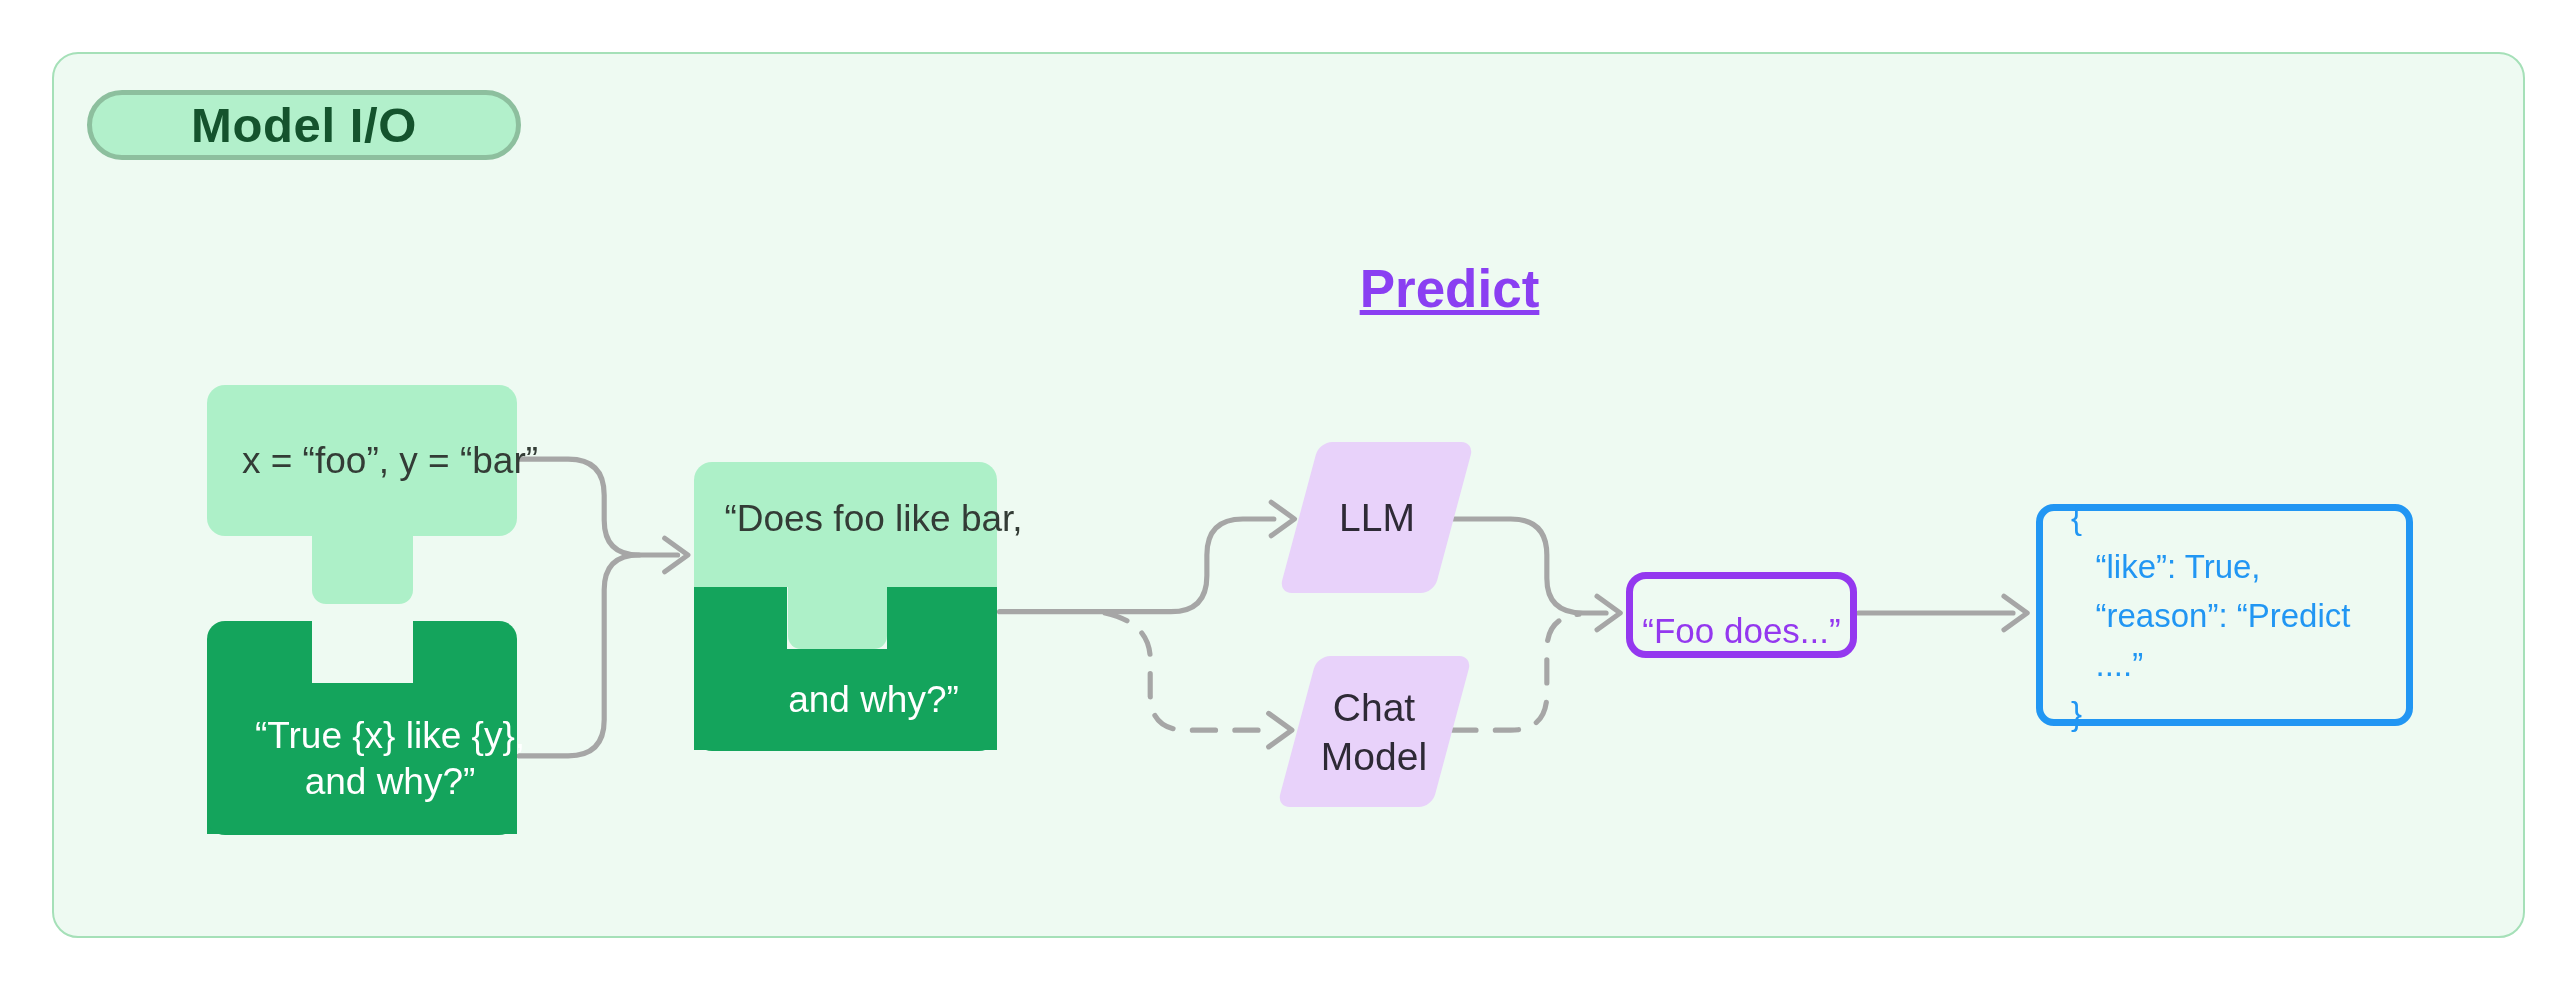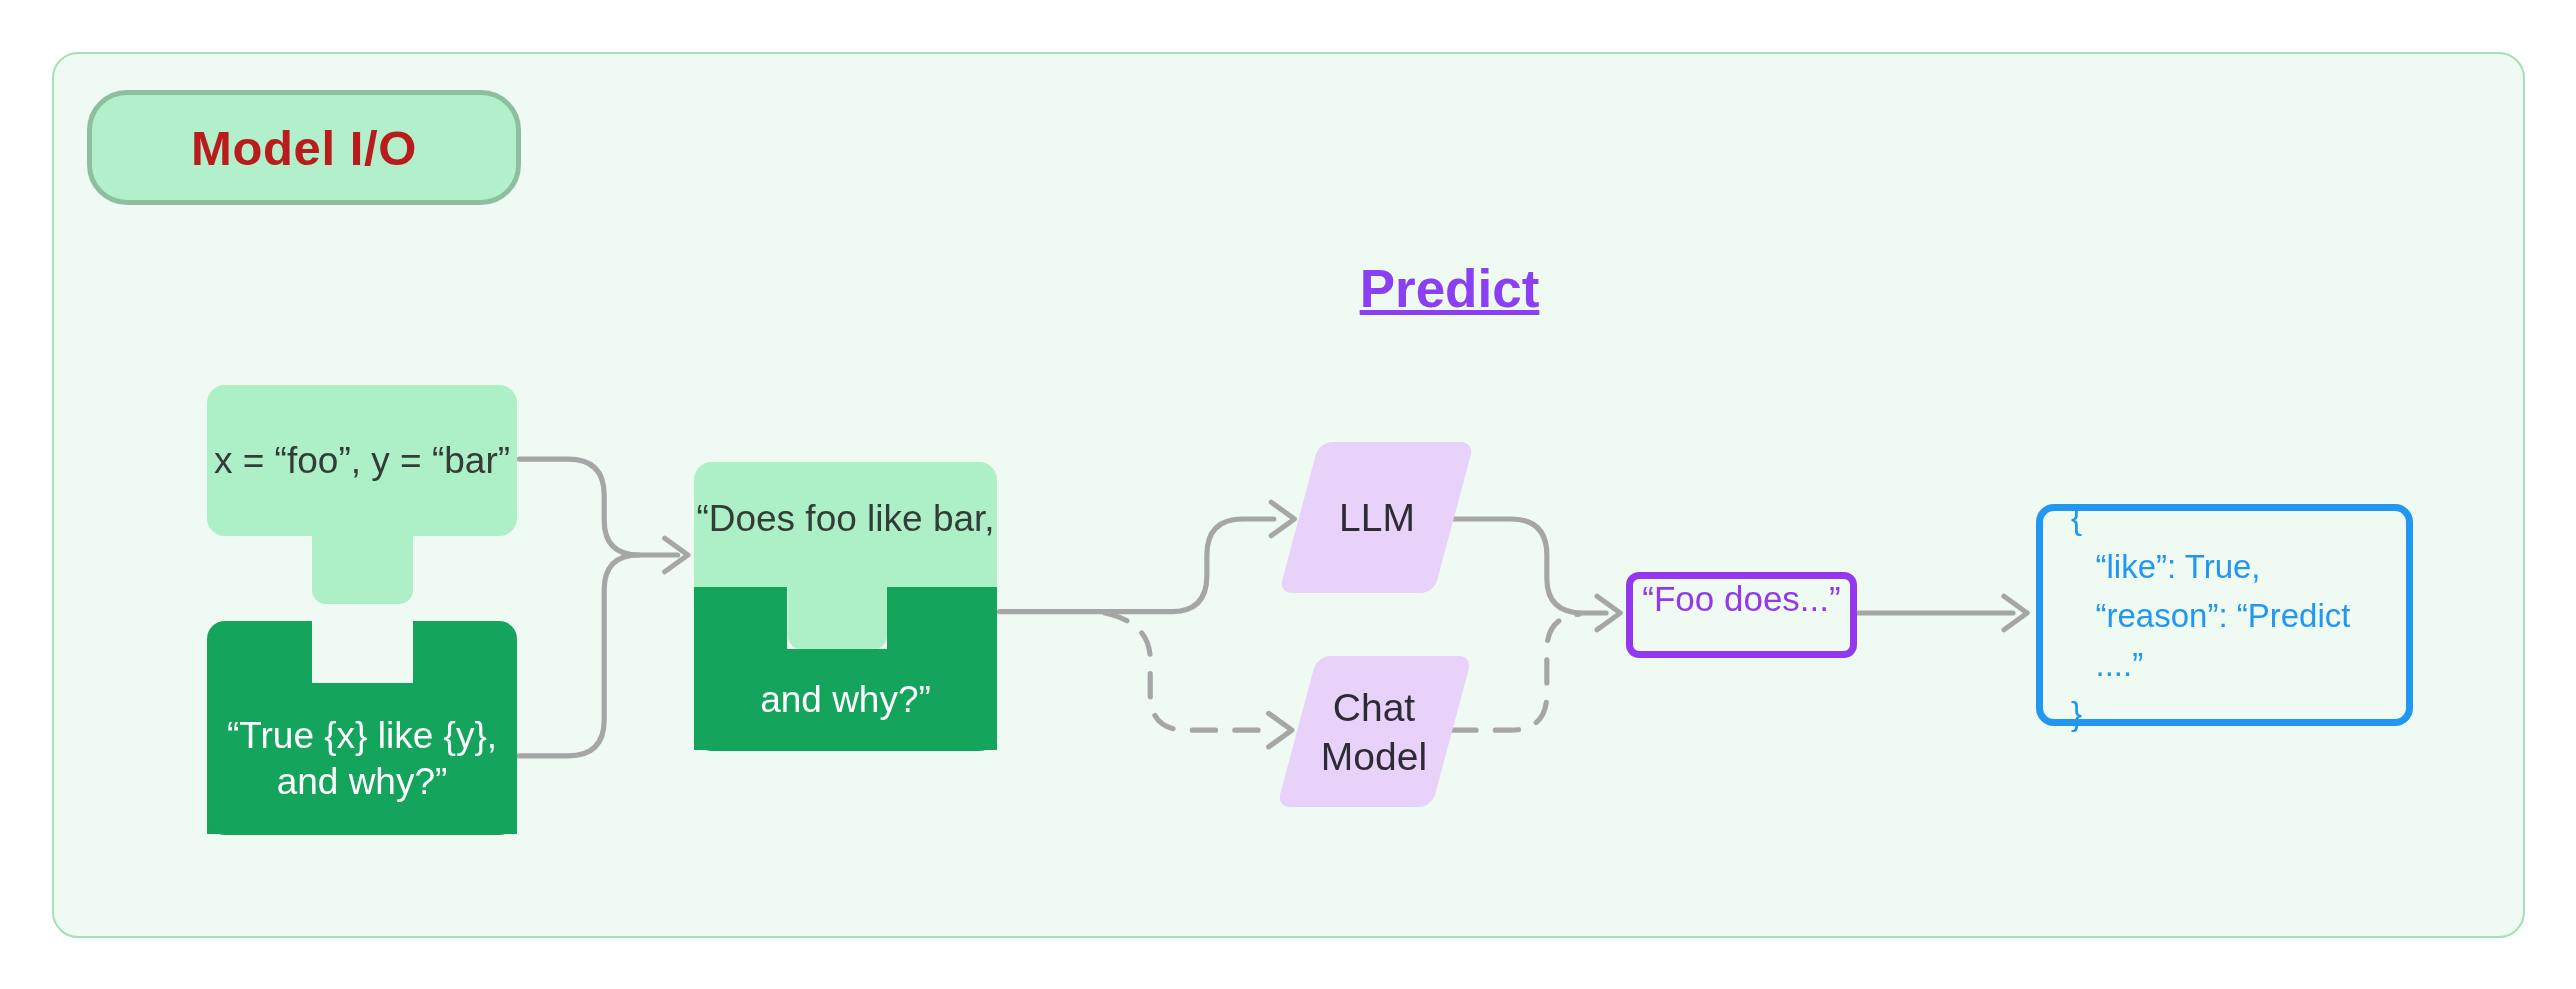--- a/index.html
+++ b/index.html
@@ -13,64 +13,64 @@
   .frame{
     position:absolute;
     left:52px;top:52px;width:2473px;height:886px;
     background:#eefaf2;
     border:2.6px solid #a5e0b8;
     border-radius:26px;
     box-sizing:border-box;
   }
   .badge{
     position:absolute;
-    left:87px;top:90px;width:434px;height:115px;
+    left:87px;top:90px;width:434px;height:70px;
     background:#b2f0cb;
     border:5.8px solid #8dbf9e;
     border-radius:40px;
     box-sizing:border-box;
     display:flex;align-items:center;justify-content:center;
-    font-size:49px;font-weight:bold;color:#b91c1c;
+    font-size:49px;font-weight:bold;color:#14532d;
     letter-spacing:0.6px;
   }
   .col-header{
     position:absolute;top:256px;height:64px;width:335px;
     display:flex;align-items:center;justify-content:center;
     font-size:53px;font-weight:bold;
   }
   .hdr-format{left:440px;color:#1aa54f;}
   .hdr-predict{left:1282px;color:#8a3ff2;text-decoration:underline;}
   .hdr-parse{left:2057px;color:#2196f3;}
 
   .shape{position:absolute;box-sizing:border-box;}
   .lightgreen{background:#adf0c8;}
   .darkgreen{background:#14a45c;}
 
   .box-text{
     position:absolute;display:flex;flex-direction:column;
     align-items:center;justify-content:center;
-    font-size:37px;color:#333c36;line-height:46px;text-align:center;
+    font-size:37px;color:#333c36;line-height:46px;text-align:center;padding-left:28px;
   }
   .white-text{color:#ffffff;}
 
   .para{
     position:absolute;width:155px;height:151px;
     background:#e8d2fa;border-radius:13px;
     transform:skewX(-15deg);
     display:flex;align-items:center;justify-content:center;
   }
   .para .inner{
     transform:skewX(15deg);
     font-size:39px;color:#2e2a36;line-height:49px;text-align:center;
   }
 
   .foo-box{
     position:absolute;left:1626px;top:572px;width:231px;height:86px;
-    border:7px solid #9438ef;border-radius:13px;box-sizing:border-box;
-    display:flex;align-items:flex-start;justify-content:center;
+    border:7px solid #9438ef;border-radius:20px;box-sizing:border-box;
+    display:flex;align-items:flex-end;justify-content:center;
     font-size:35px;color:#9438ef;
   }
   .parse-box{
     position:absolute;left:2036px;top:504px;width:377px;height:222px;
     border:7px solid #2196f3;border-radius:18px;box-sizing:border-box;
     display:flex;flex-direction:column;justify-content:center;
     padding-left:28px;
     font-size:33px;color:#2196f3;line-height:49px;
   }
   .parse-box .indent{padding-left:24.5px;}

